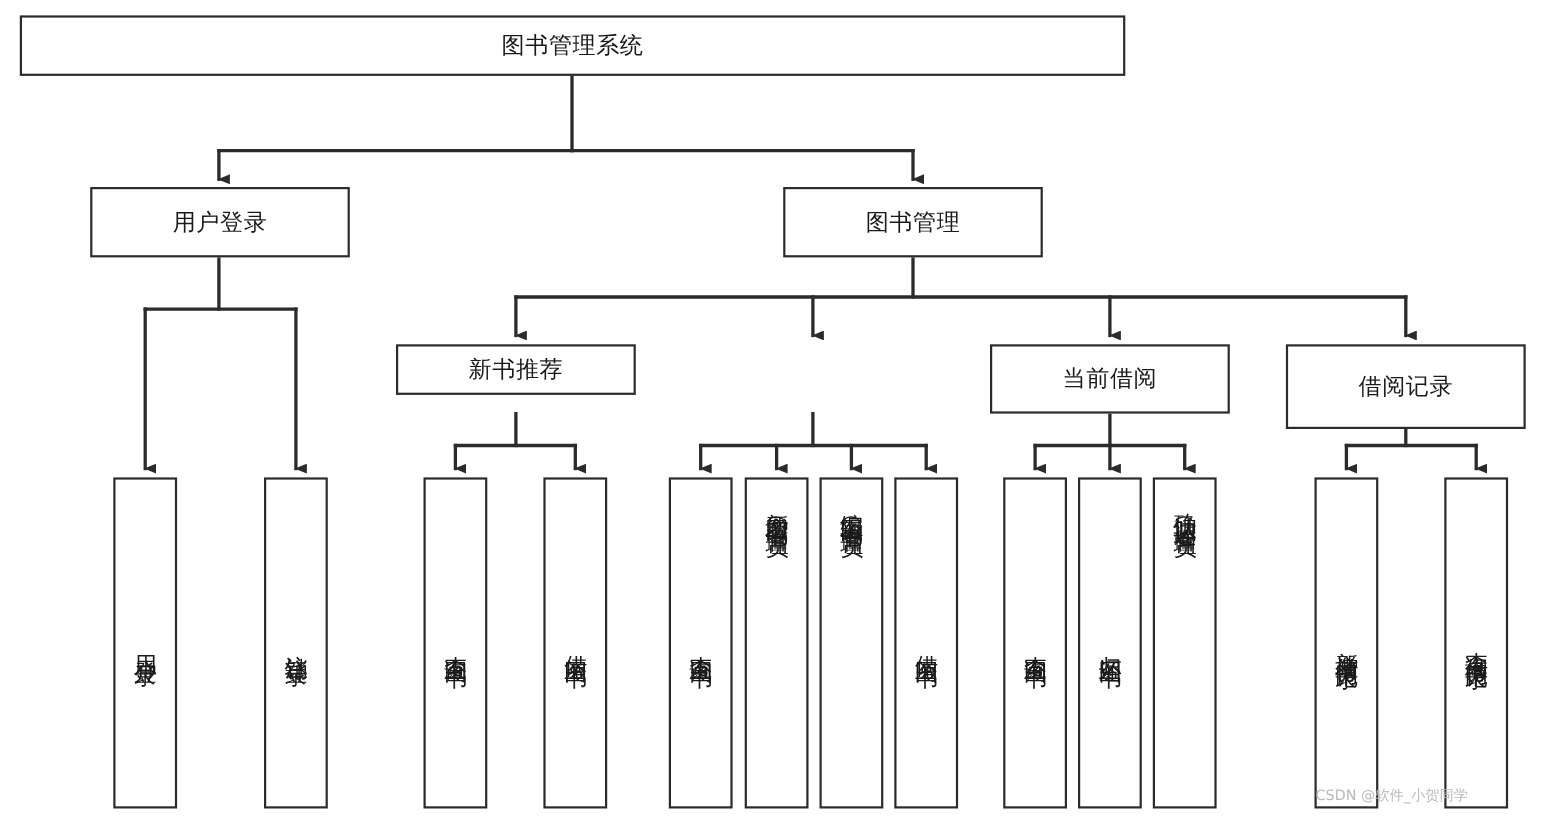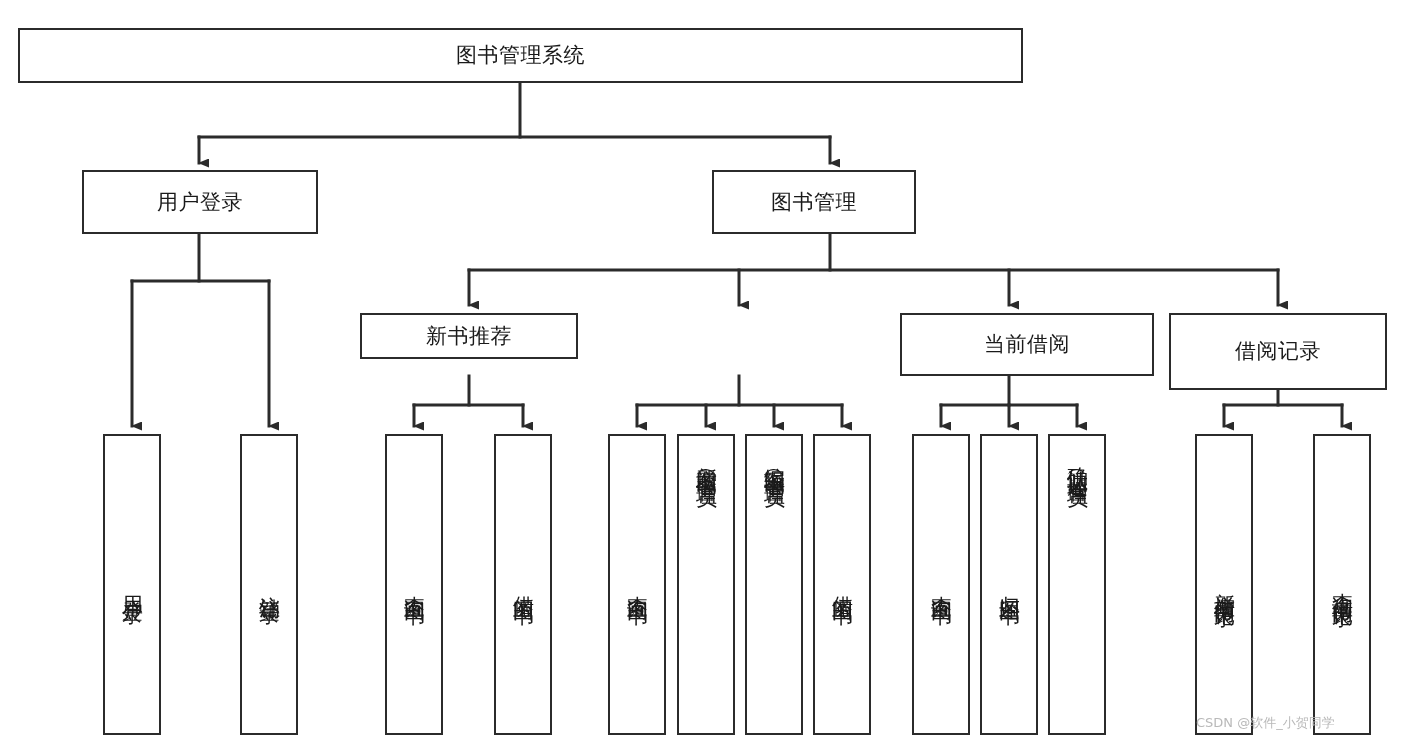--- a/index.html
+++ b/index.html
@@ -120,38 +120,38 @@
       <path d="M1009,405 L1009,426" marker-end="url(#arw)"></path>
       <path d="M1077,405 L1077,426" marker-end="url(#arw)"></path>
 
       <path d="M1278,376 L1278,405"></path>
       <path d="M1224,405 L1342,405"></path>
       <path d="M1224,405 L1224,426" marker-end="url(#arw)"></path>
       <path d="M1342,405 L1342,426" marker-end="url(#arw)"></path>
     </g>
   </svg>
 
-  <div class="node horiz" style="left:18px; top:14px; width:1005px; height:55px;margin-top:14px;">
+  <div class="node horiz" style="left:18px; top:14px; width:1005px; height:55px;">
     <span class="node-label">图书管理系统</span>
   </div>
 
   <div class="node horiz" style="left:82px; top:170px; width:236px; height:64px;">
     <span class="node-label">用户登录</span>
   </div>
 
-  <div class="node horiz" style="left:712px; top:170px; width:204px; height:64px;">
+  <div class="node horiz" style="left:712px; top:170px; width:236px; height:64px;">
     <span class="node-label">图书管理</span>
   </div>
 
   <div class="node horiz" style="left:360px; top:313px; width:218px; height:46px;">
     <span class="node-label">新书推荐</span>
   </div>
 
 
-  <div class="node horiz" style="left:900px; top:313px; width:254px; height:63px;">
+  <div class="node horiz" style="left:900px; top:313px; width:218px; height:63px;">
     <span class="node-label">当前借阅</span>
   </div>
 
   <div class="node horiz" style="left:1169px; top:313px; width:218px; height:77px;">
     <span class="node-label">借阅记录</span>
   </div>
 
   <div class="node vert mid" style="left:103px; top:434px; width:58px; height:301px;">
     <span class="node-label">用户登录</span>
   </div>

